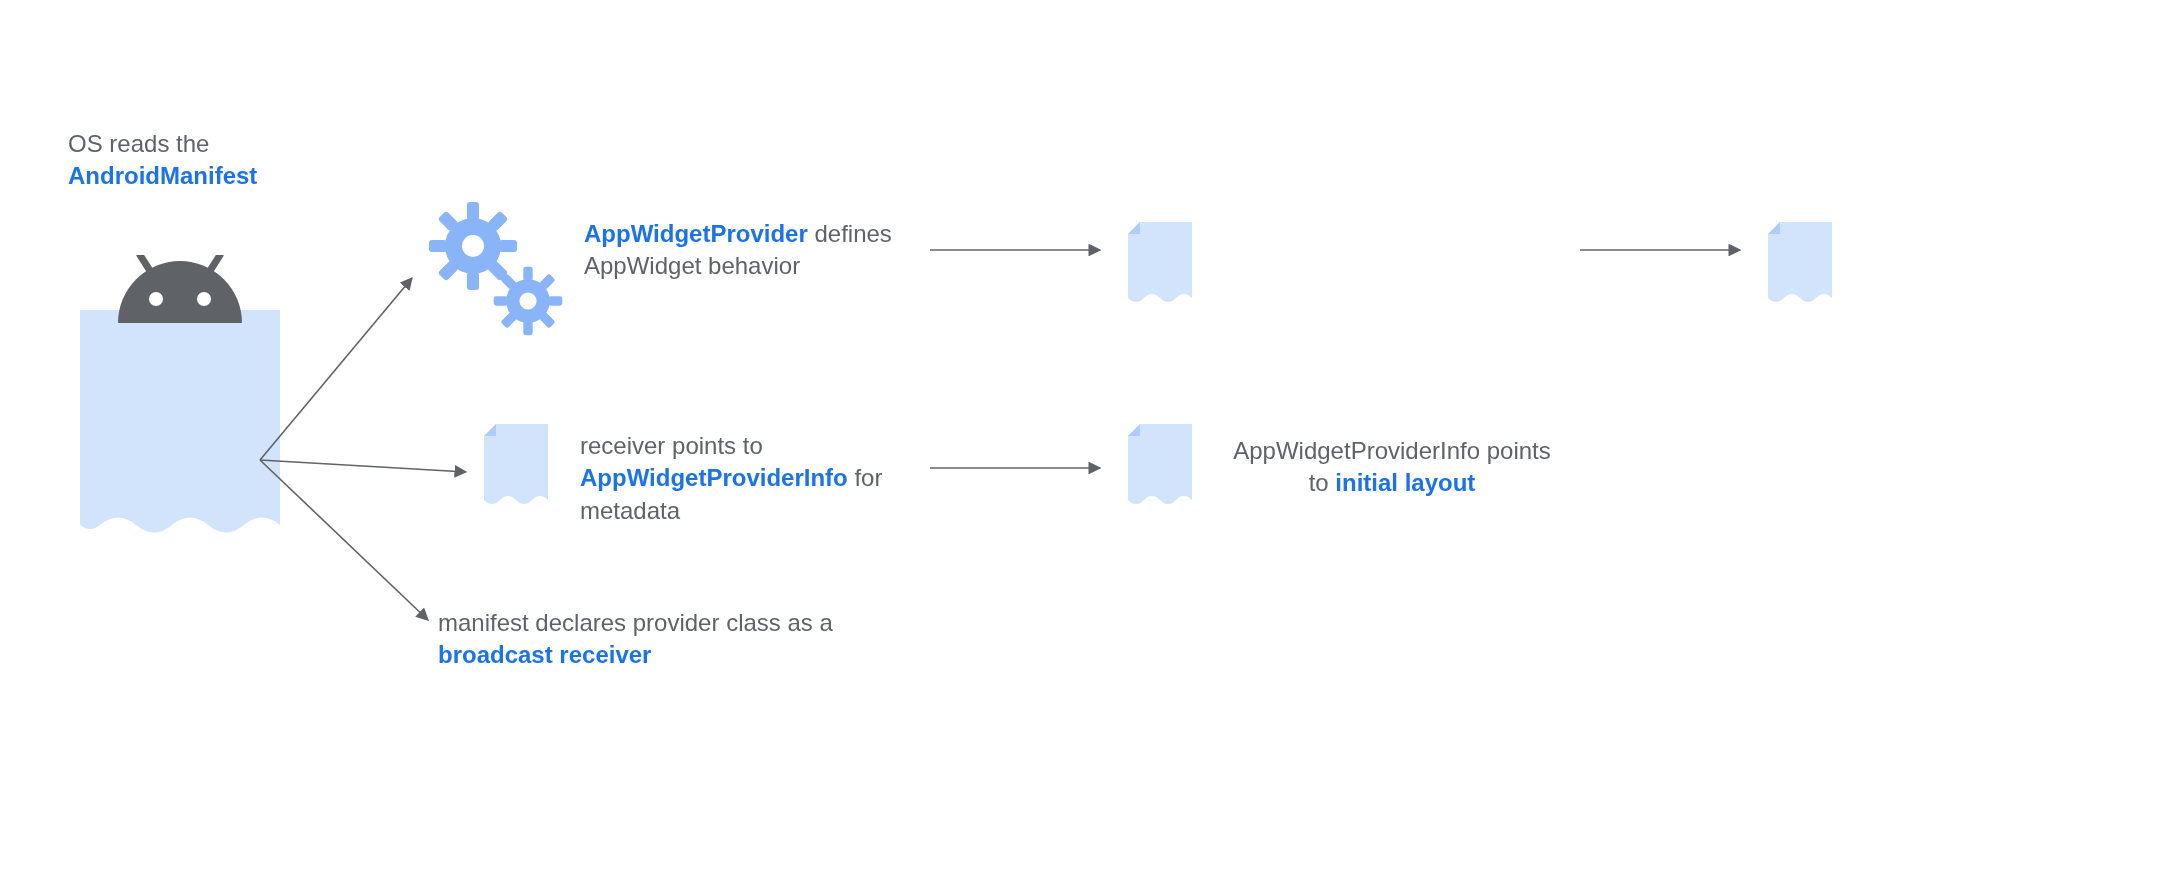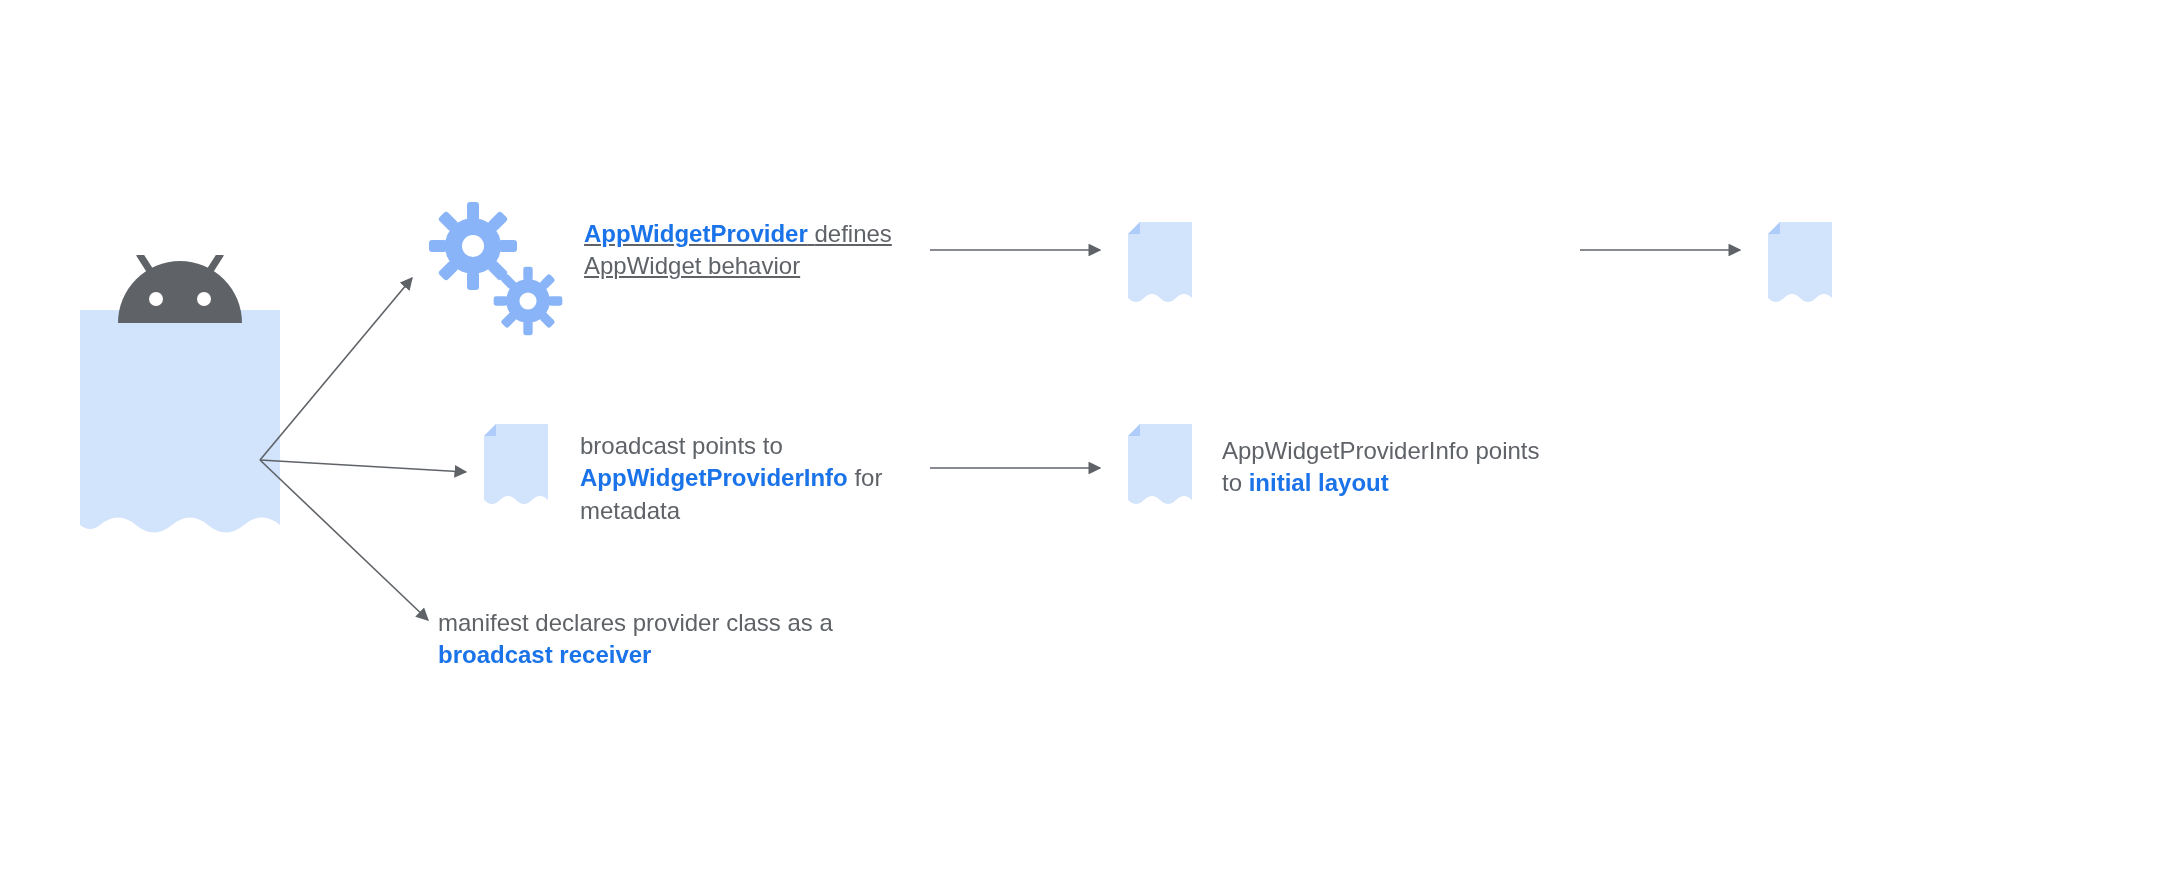--- a/index.html
+++ b/index.html
@@ -31,25 +31,25 @@
 
   
   .gears { left: 418px; top: 196px; width: 150px; height: 150px; }
   .gears svg { width: 150px; height: 150px; display:block; }
 
   
   .page-icon { width: 75px; height: 90px; }
   .page-icon svg { width: 75px; height: 90px; display:block; }
 
   
-  .t-provider { left: 584px; top: 218px; width: 310px; text-decoration: underline; }
+  .t-provider { left: 584px; top: 218px; width: 310px; }
   .t-remoteviews { left: 1222px; top: 218px; width: 340px; }
   .t-updatewidget { left: 1862px; top: 218px; width: 300px; }
   .t-providerinfo { left: 580px; top: 430px; width: 340px; }
-  .t-initiallayout { left: 1222px; top: 435px; width: 340px; }
+  .t-initiallayout { left: 1222px; top: 435px; width: 340px; text-align: center; }
   .t-broadcast { left: 438px; top: 588px; width: 460px; margin-top: 19px; }
 
   
   .p1 { left: 1122px; top: 220px; } 
   .p2 { left: 1762px; top: 220px; } 
   .p3 { left: 478px;  top: 422px; } 
   .p4 { left: 1122px; top: 422px; } 
 
   
   svg.arrows {
@@ -58,20 +58,24 @@
     width: 2166px; height: 872px;
     pointer-events: none;
   }
 
 </style>
 </head>
 <body>
 
 <div class="stage">
 
+  <div class="abs intro lh">
+    <span>OS reads the</span><br>
+    <span class="k">AndroidManifest</span>
+  </div>
 
   <div class="abs android-card">
     <svg viewBox="0 0 216 300">
 
       <path d="M8 55 L208 55 L208 270
                Q190 255 172 270
                Q154 285 136 270
                Q118 255 100 270
                Q82 285 64 270
                Q46 255 28 270
@@ -166,21 +170,21 @@
   </div>
 
   <div class="abs t-provider lh">
     <span class="k">AppWidgetProvider</span>
     <span>defines AppWidget behavior</span>
   </div>
 
 
 
   <div class="abs t-providerinfo lh">
-    <span>broadcast points to </span><span class="k">AppWidgetProviderInfo</span><span> for metadata</span>
+    <span>receiver points to </span><span class="k">AppWidgetProviderInfo</span><span> for metadata</span>
   </div>
 
   <div class="abs t-initiallayout lh">
     <span>AppWidgetProviderInfo points to </span><span class="k">initial layout</span>
   </div>
 
   <div class="abs t-broadcast lh">
     <span>manifest declares provider class as a </span><span class="k">broadcast receiver</span>
   </div>
 

